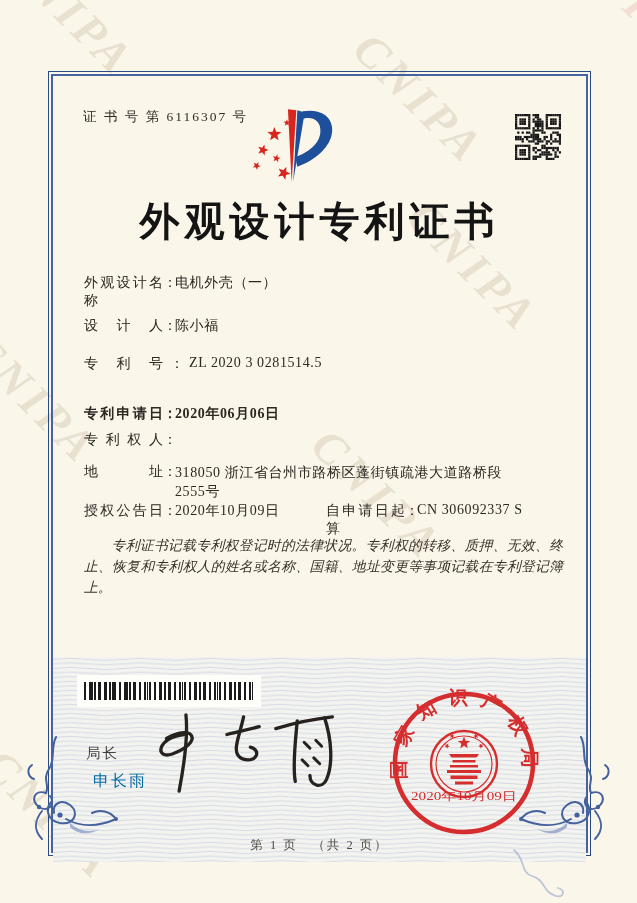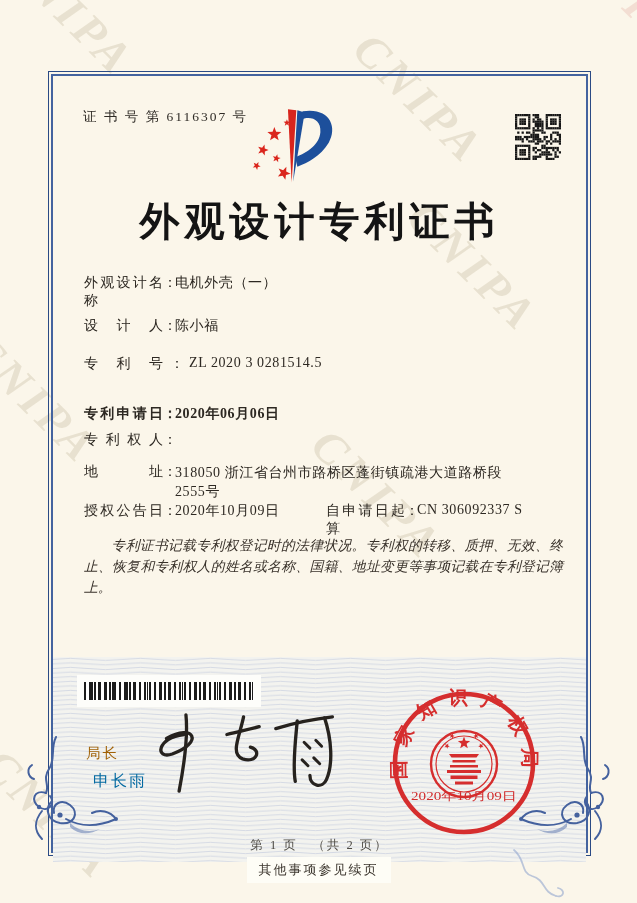--- a/index.html
+++ b/index.html
@@ -40,21 +40,21 @@
 
   .wave{position:absolute;left:0;top:581px;width:100%;height:205px;}
 
   .barcode-box{position:absolute;left:24px;top:599px;width:184px;height:32px;
                background:#fdfdfa;display:flex;align-items:center;justify-content:center;}
   .barcode{width:170px;height:18px;background-color:#ffffff;
     background-image:
       repeating-linear-gradient(90deg,#1b1b1b 0 1.5px,transparent 1.5px 7px),
       repeating-linear-gradient(90deg,#1b1b1b 0 2px,transparent 2px 5px);}
 
-  .director-title{position:absolute;left:33px;top:668px;font-size:14.5px;color:#a16207;letter-spacing:2px;}
+  .director-title{position:absolute;left:33px;top:668px;font-size:14.5px;color:#404040;letter-spacing:2px;}
   .director-name{position:absolute;left:40px;top:695px;font-size:16px;color:#0369a1;letter-spacing:2px;}
   .signature{position:absolute;left:90px;top:628px;}
 
   .seal{position:absolute;left:336px;top:612px;opacity:0.93;}
 
   .pageinfo{position:absolute;left:0;top:761px;width:100%;text-align:center;
             font-size:12.5px;color:#4d4a44;letter-spacing:2px;}
 
   .continuation{position:absolute;left:0;top:857px;width:100%;text-align:center;}
   .continuation span{display:inline-block;background:#fefdf6;padding:4px 12px;
@@ -483,17 +483,14 @@
     </svg>
   </div>
 
   <div class="squiggle">
     <svg width="64" height="56" viewBox="0 0 64 56" fill="none" stroke="#8aa0cc" stroke-width="1.8" opacity="0.55" stroke-linecap="round">
       <path d="M8 4 C20 14 14 26 26 30 C40 34 36 46 50 50"></path>
       <path d="M50 50 C58 52 60 44 52 42"></path>
     </svg>
   </div>
 
-  <div class="continuation">
-    <span>其他事项参见续页</span>
-  </div>
 
 </div>
 
 </body></html>

